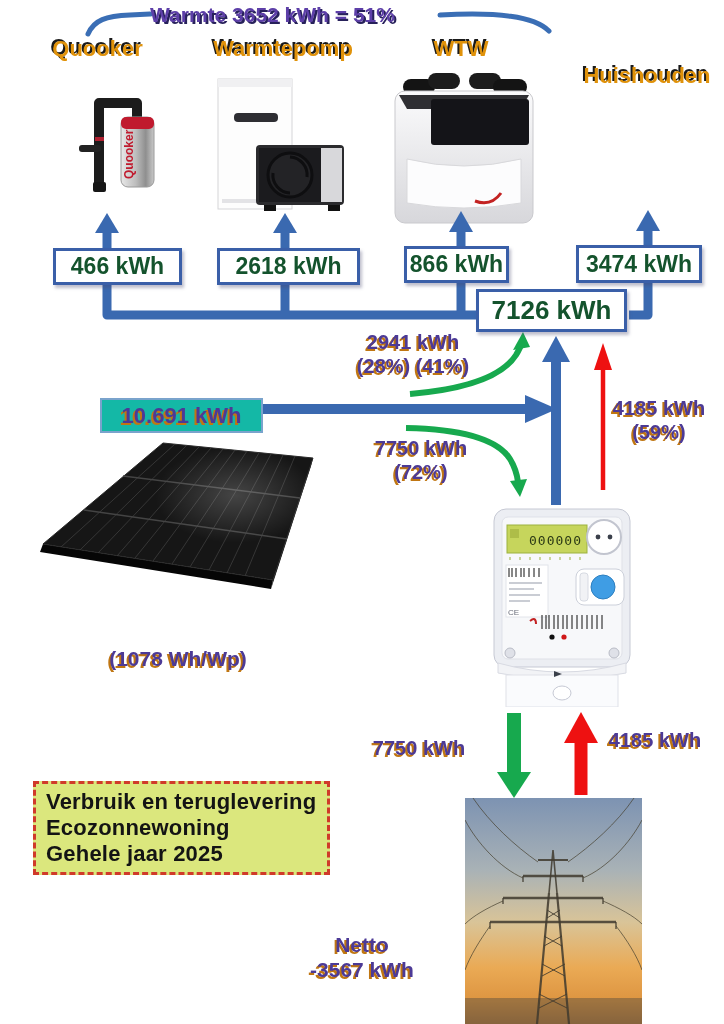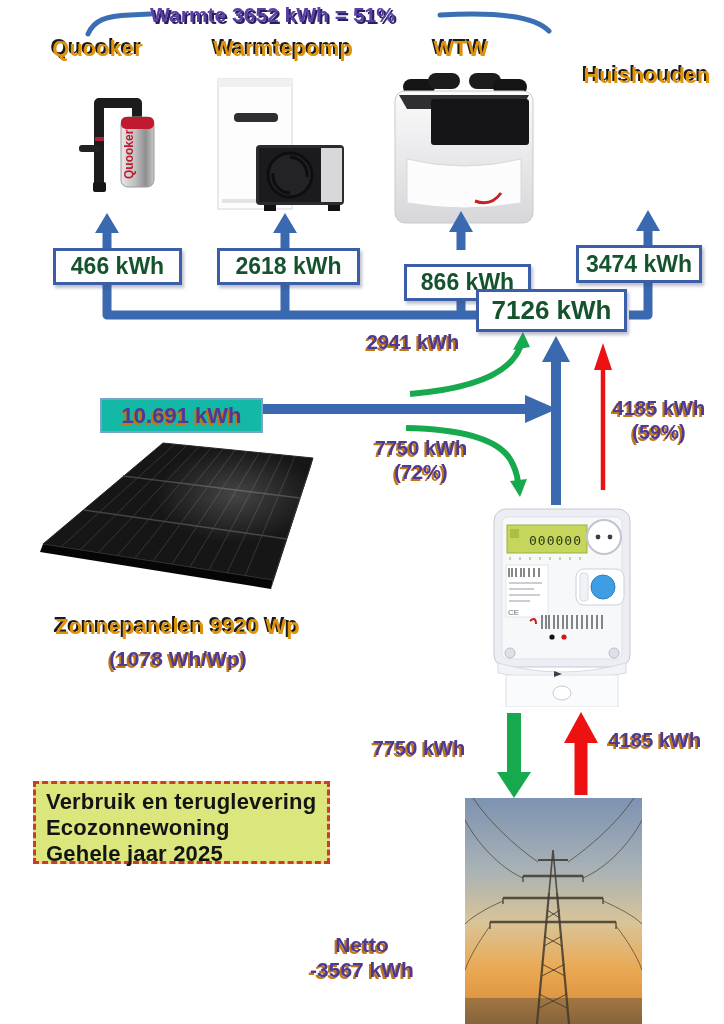--- a/index.html
+++ b/index.html
@@ -303,48 +303,48 @@
 
   <div class="warmte" style="left:150px;top:3px;width:290px;font-size:21px;">Warmte 3652 kWh = 51%</div>
 
   <div class="orange-label" style="left:40px;top:36px;width:115px;font-size:22px;">Quooker</div>
   <div class="orange-label" style="left:207px;top:36px;width:152px;font-size:22px;">Warmtepomp</div>
   <div class="orange-label" style="left:420px;top:36px;width:82px;font-size:22px;">WTW</div>
   <div class="orange-label" style="left:574px;top:36px;width:146px;font-size:22px;margin-top:27px;">Huishouden</div>
 
   <div class="value-box" style="left:53px;top:248px;width:129px;height:37px;font-size:23px;">466 kWh</div>
   <div class="value-box" style="left:217px;top:248px;width:143px;height:37px;font-size:23px;">2618 kWh</div>
-  <div class="value-box" style="left:404px;top:246px;width:127px;height:37px;font-size:23px;margin-top:18px;">866 kWh</div>
+  <div class="value-box" style="left:404px;top:246px;width:105px;height:37px;font-size:23px;">866 kWh</div>
   <div class="value-box" style="left:576px;top:245px;width:126px;height:38px;font-size:23px;">3474 kWh</div>
 
   <div class="value-box" style="left:476px;top:289px;width:151px;height:43px;font-size:26px;">7126 kWh</div>
 
   <div class="thin-box" style="left:100px;top:398px;width:163px;height:35px;font-size:22px;">10.691 kWh</div>
 
   <div class="purple-note" style="left:343px;top:331px;width:140px;font-size:20px;">
     <div>2941 kWh</div>
+    <div>(28%) (41%)</div>
   </div>
 
   <div class="purple-note" style="left:598px;top:397px;width:122px;font-size:20px;">
     <div>4185 kWh</div>
     <div>(59%)</div>
   </div>
 
   <div class="purple-note" style="left:360px;top:437px;width:122px;font-size:20px;">
     <div>7750 kWh</div>
     <div>(72%)</div>
   </div>
 
-  <div class="orange-label" style="left:40px;top:614px;width:275px;font-size:22px;">Zonnepanelen 9920 Wp</div>
   <div class="purple-note" style="left:88px;top:647px;width:180px;font-size:21px;">(1078 Wh/Wp)</div>
 
   <div class="purple-note" style="left:360px;top:737px;width:118px;font-size:20px;">7750 kWh</div>
   <div class="purple-note" style="left:596px;top:729px;width:118px;font-size:20px;">4185 kWh</div>
 
-  <div class="info-box" style="left:33px;top:781px;width:297px;height:83px;">
+  <div class="info-box" style="left:33px;top:781px;width:297px;height:94px;">
     <div>Verbruik en teruglevering</div>
     <div>Ecozonnewoning</div>
     <div>Gehele jaar 2025</div>
   </div>
 
   <div class="purple-note" style="left:298px;top:933px;width:128px;font-size:21px;">
     <div>Netto</div>
     <div>-3567 kWh</div>
   </div>
 

